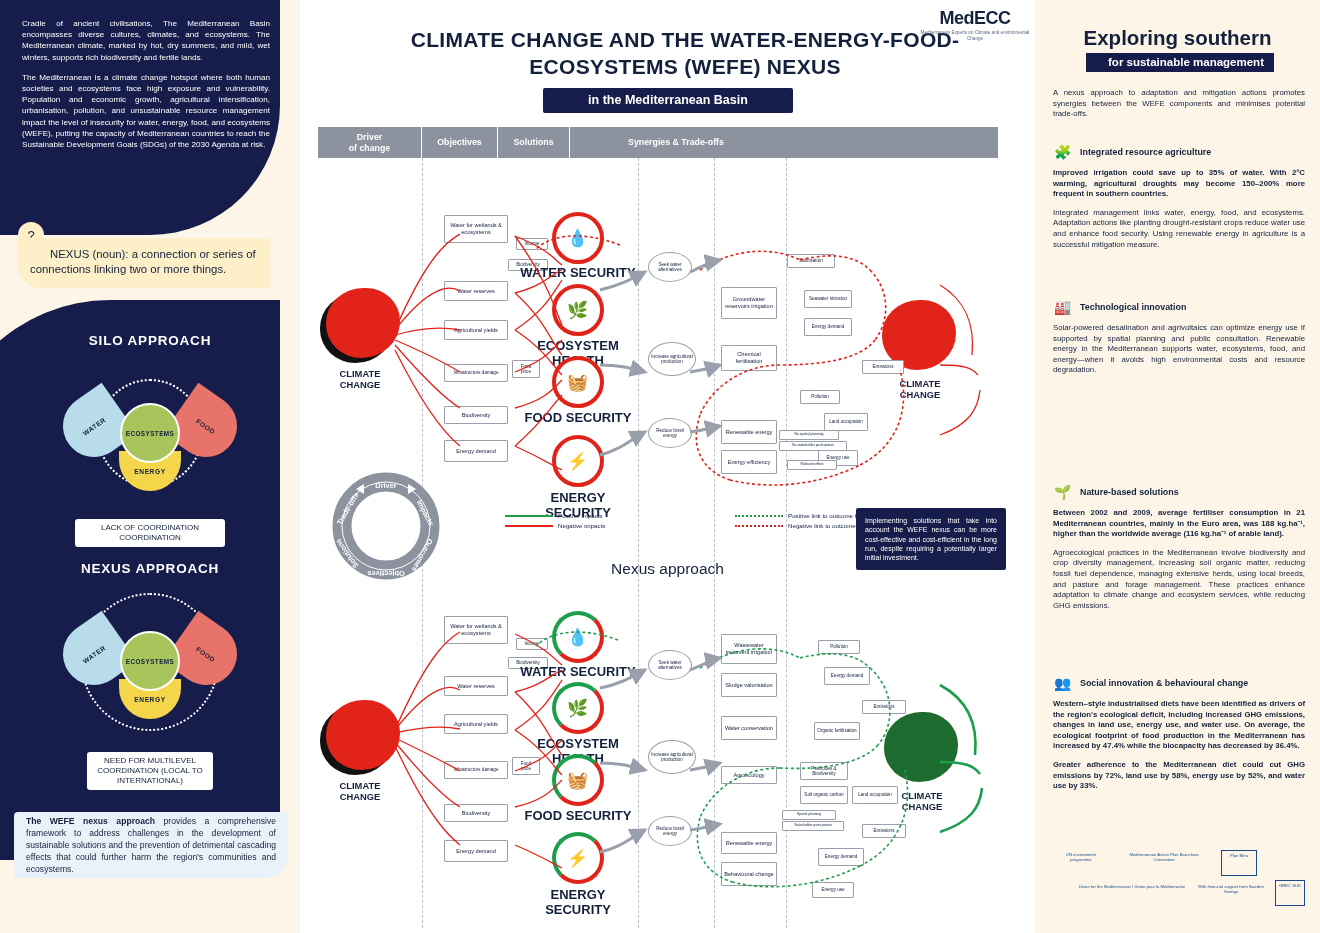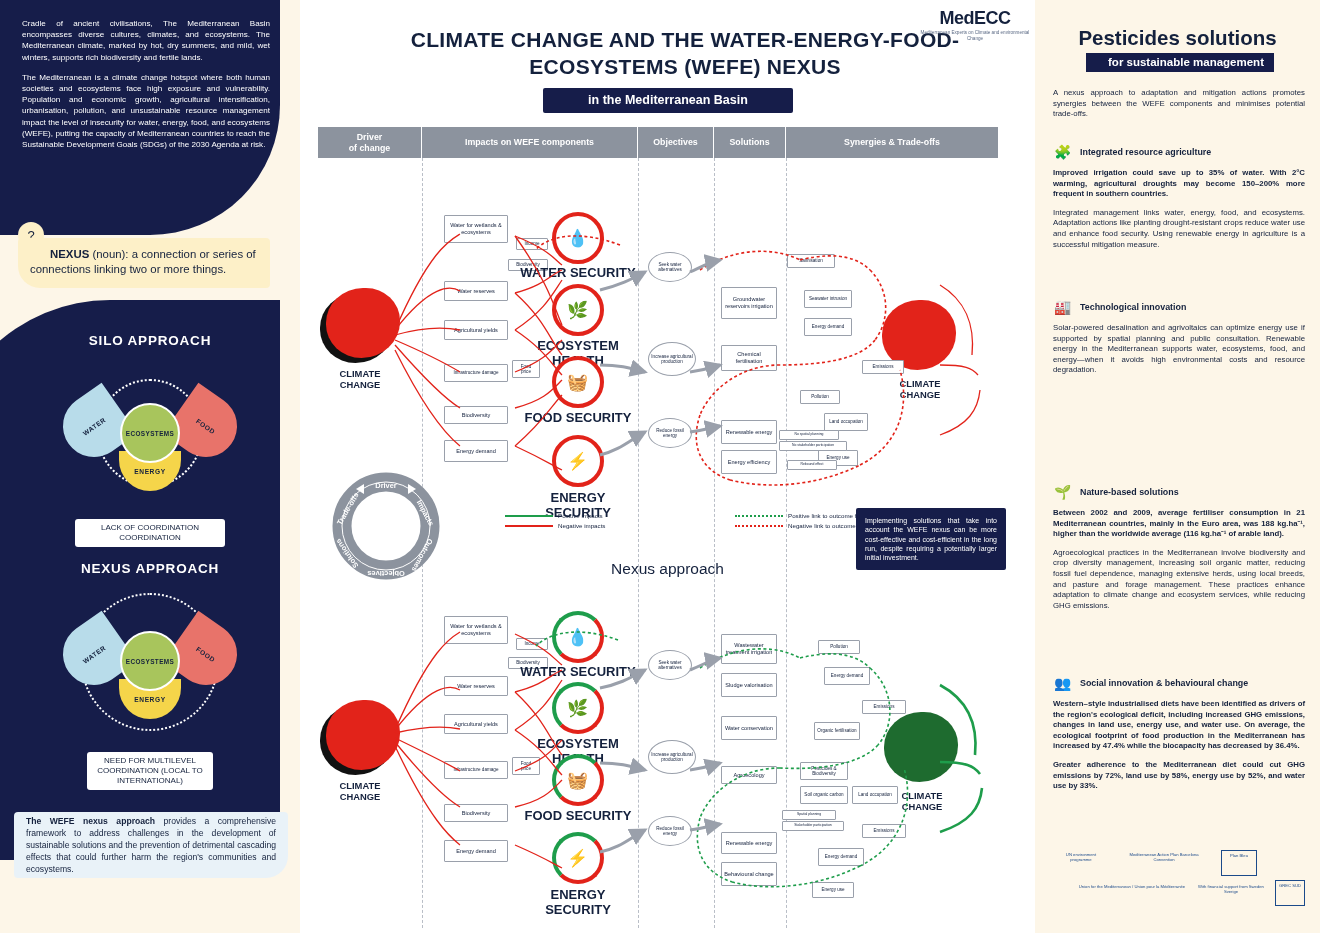--- a/index.html
+++ b/index.html
@@ -23,21 +23,21 @@
     position:absolute; left:22px; top:18px; width:248px;
     color:#ffffff; font-size:8.1px; line-height:11.2px; text-align:justify;
   }
   #intro-text p { margin:0 0 9px 0; }
   #nexus-def-box {
     position:absolute; left:18px; top:238px; width:252px;
     background:#fdf0c8; border-radius:4px 4px 4px 22px;
     padding:9px 12px 11px 12px;
     font-size:11.4px; line-height:15px;
   }
-  #nexus-def-box b { font-weight:bold;padding-left:20px; }
+  #nexus-def-box b { font-weight:normal;padding-left:20px; }
   #q-bubble {
     position:absolute; left:18px; top:222px; width:26px; height:26px;
     background:#fdf0c8; border-radius:50%;
     display:flex; align-items:center; justify-content:center;
     font-size:13px; color:#14213d;
   }
   #left-dark-panel {
     position:absolute; left:-60px; top:300px; width:340px; height:560px;
     background:#161d4a; border-radius:170px 0 0 0;
   }
@@ -265,21 +265,20 @@
     <div id="poster-subtitle">in the Mediterranean Basin</div>
     <div id="poster-title">CLIMATE CHANGE AND THE WATER-ENERGY-FOOD-ECOSYSTEMS (WEFE) NEXUS</div>
 
     <div id="medec-logo">
       <div class="mark">MedECC</div>
       <div class="sub">Mediterranean Experts on Climate and environmental Change</div>
     </div>
 
     <div id="header-bar">
       <div class="cell" style="width:104px">Driver<br>of change</div>
-      <div class="cell" style="width:216px">Impacts on WEFE components</div>
       <div class="cell" style="width:76px">Objectives</div>
       <div class="cell" style="width:72px">Solutions</div>
       <div class="cell" style="width:212px">Synergies &amp; Trade-offs</div>
     </div>
 
     <div class="vline" style="left:122px; top:158px; height:770px;"></div>
     <div class="vline" style="left:338px; top:158px; height:770px;"></div>
     <div class="vline" style="left:414px; top:158px; height:770px;"></div>
     <div class="vline" style="left:486px; top:158px; height:770px;"></div>
 
@@ -533,21 +532,21 @@
     <div class="nbox small" style="left:552px; top:786px; width:46px; height:18px;">Land occupation</div>
     <div class="nbox small" style="left:562px; top:824px; width:44px; height:14px;">Emissions</div>
     <div class="nbox small" style="left:518px; top:848px; width:46px; height:18px;">Energy demand</div>
     <div class="nbox small" style="left:512px; top:882px; width:42px; height:16px;">Energy use</div>
     <div class="nbox small" style="left:482px; top:810px; width:54px; height:10px; font-size:3.4px;">Spatial planning</div>
     <div class="nbox small" style="left:482px; top:821px; width:62px; height:10px; font-size:3.4px;">Stakeholder participation</div>
   </div>
 </div>
 
 <div id="right-col"></div>
-<div id="right-title">Pesticides solutions</div>
+<div id="right-title">Exploring southern</div>
 <div id="right-subtitle">for sustainable management</div>
 <div id="right-intro">A nexus approach to adaptation and mitigation actions promotes synergies between the WEFE components and minimises potential trade-offs.</div>
 
 <div class="sol-block" style="top:142px;">
   <div class="sol-head">
     <div class="sol-icon">🧩</div>
     <div class="sol-title">Integrated resource agriculture</div>
   </div>
   <p class="bold">Improved irrigation could save up to 35% of water. With 2°C warming, agricultural droughts may become 150–200% more frequent in southern countries.</p>
   <p>Integrated management links water, energy, food, and ecosystems. Adaptation actions like planting drought-resistant crops reduce water use and enhance food security. Using renewable energy in agriculture is a successful mitigation measure.</p>

